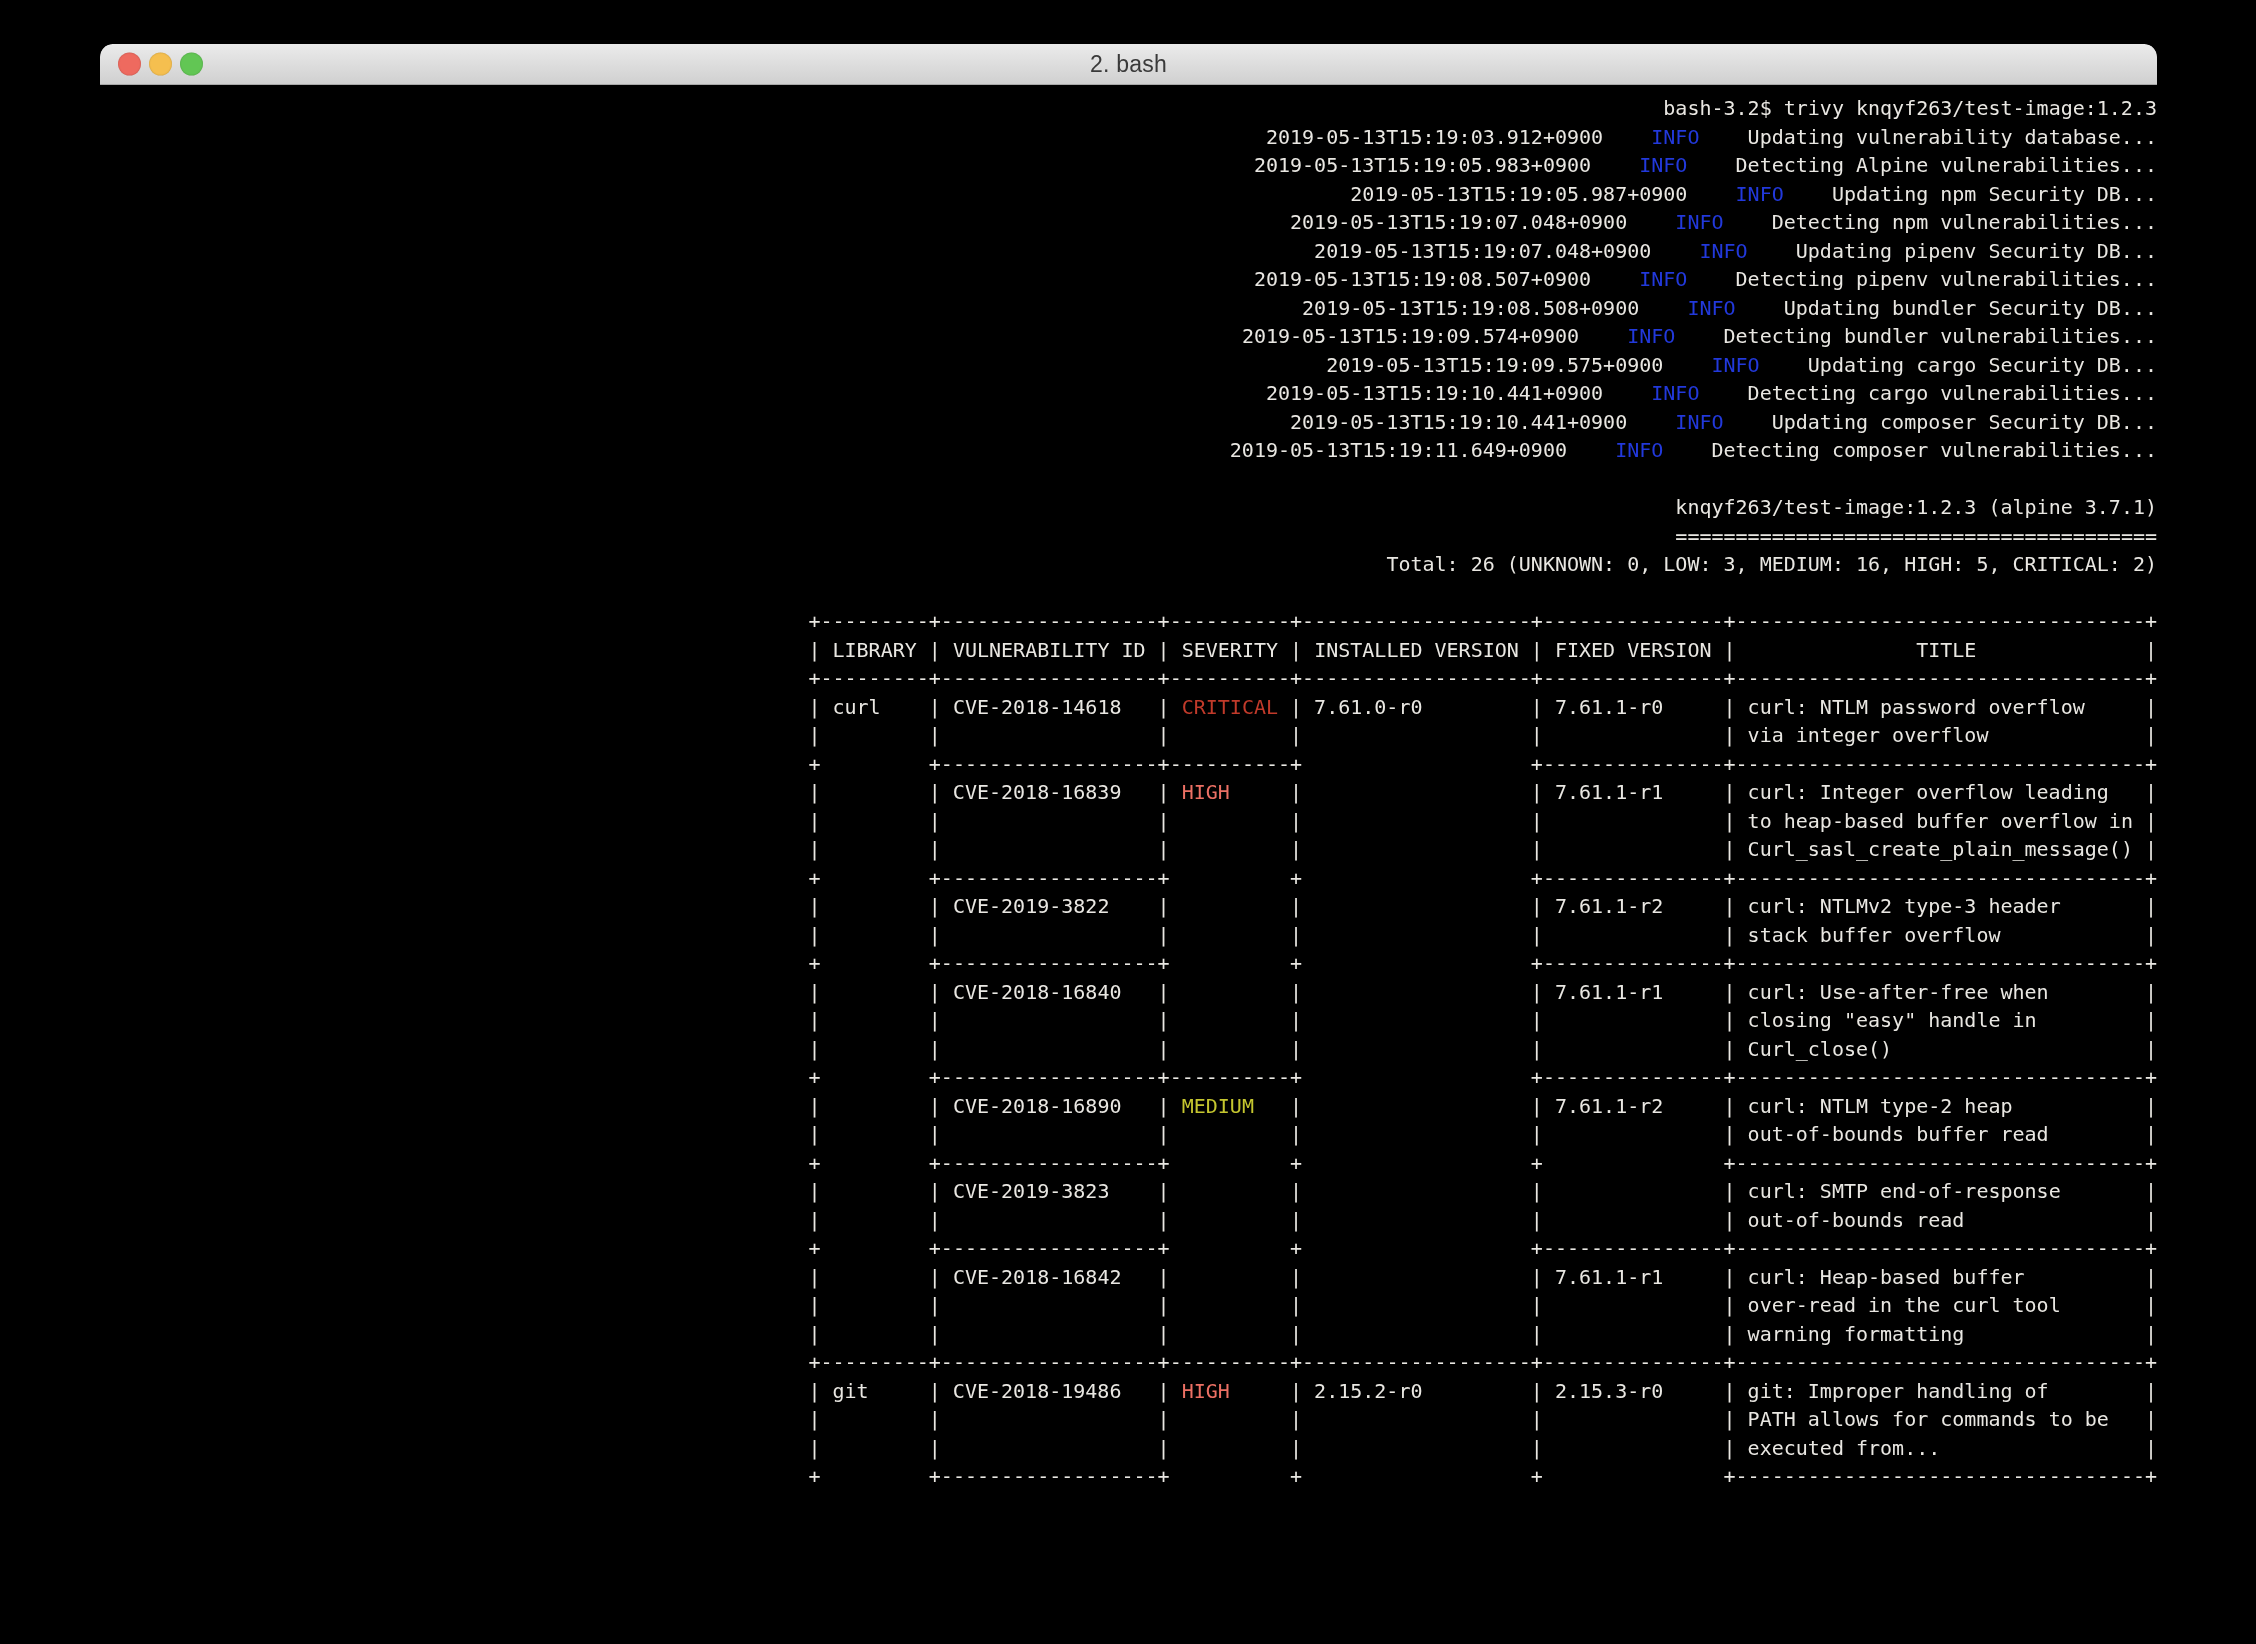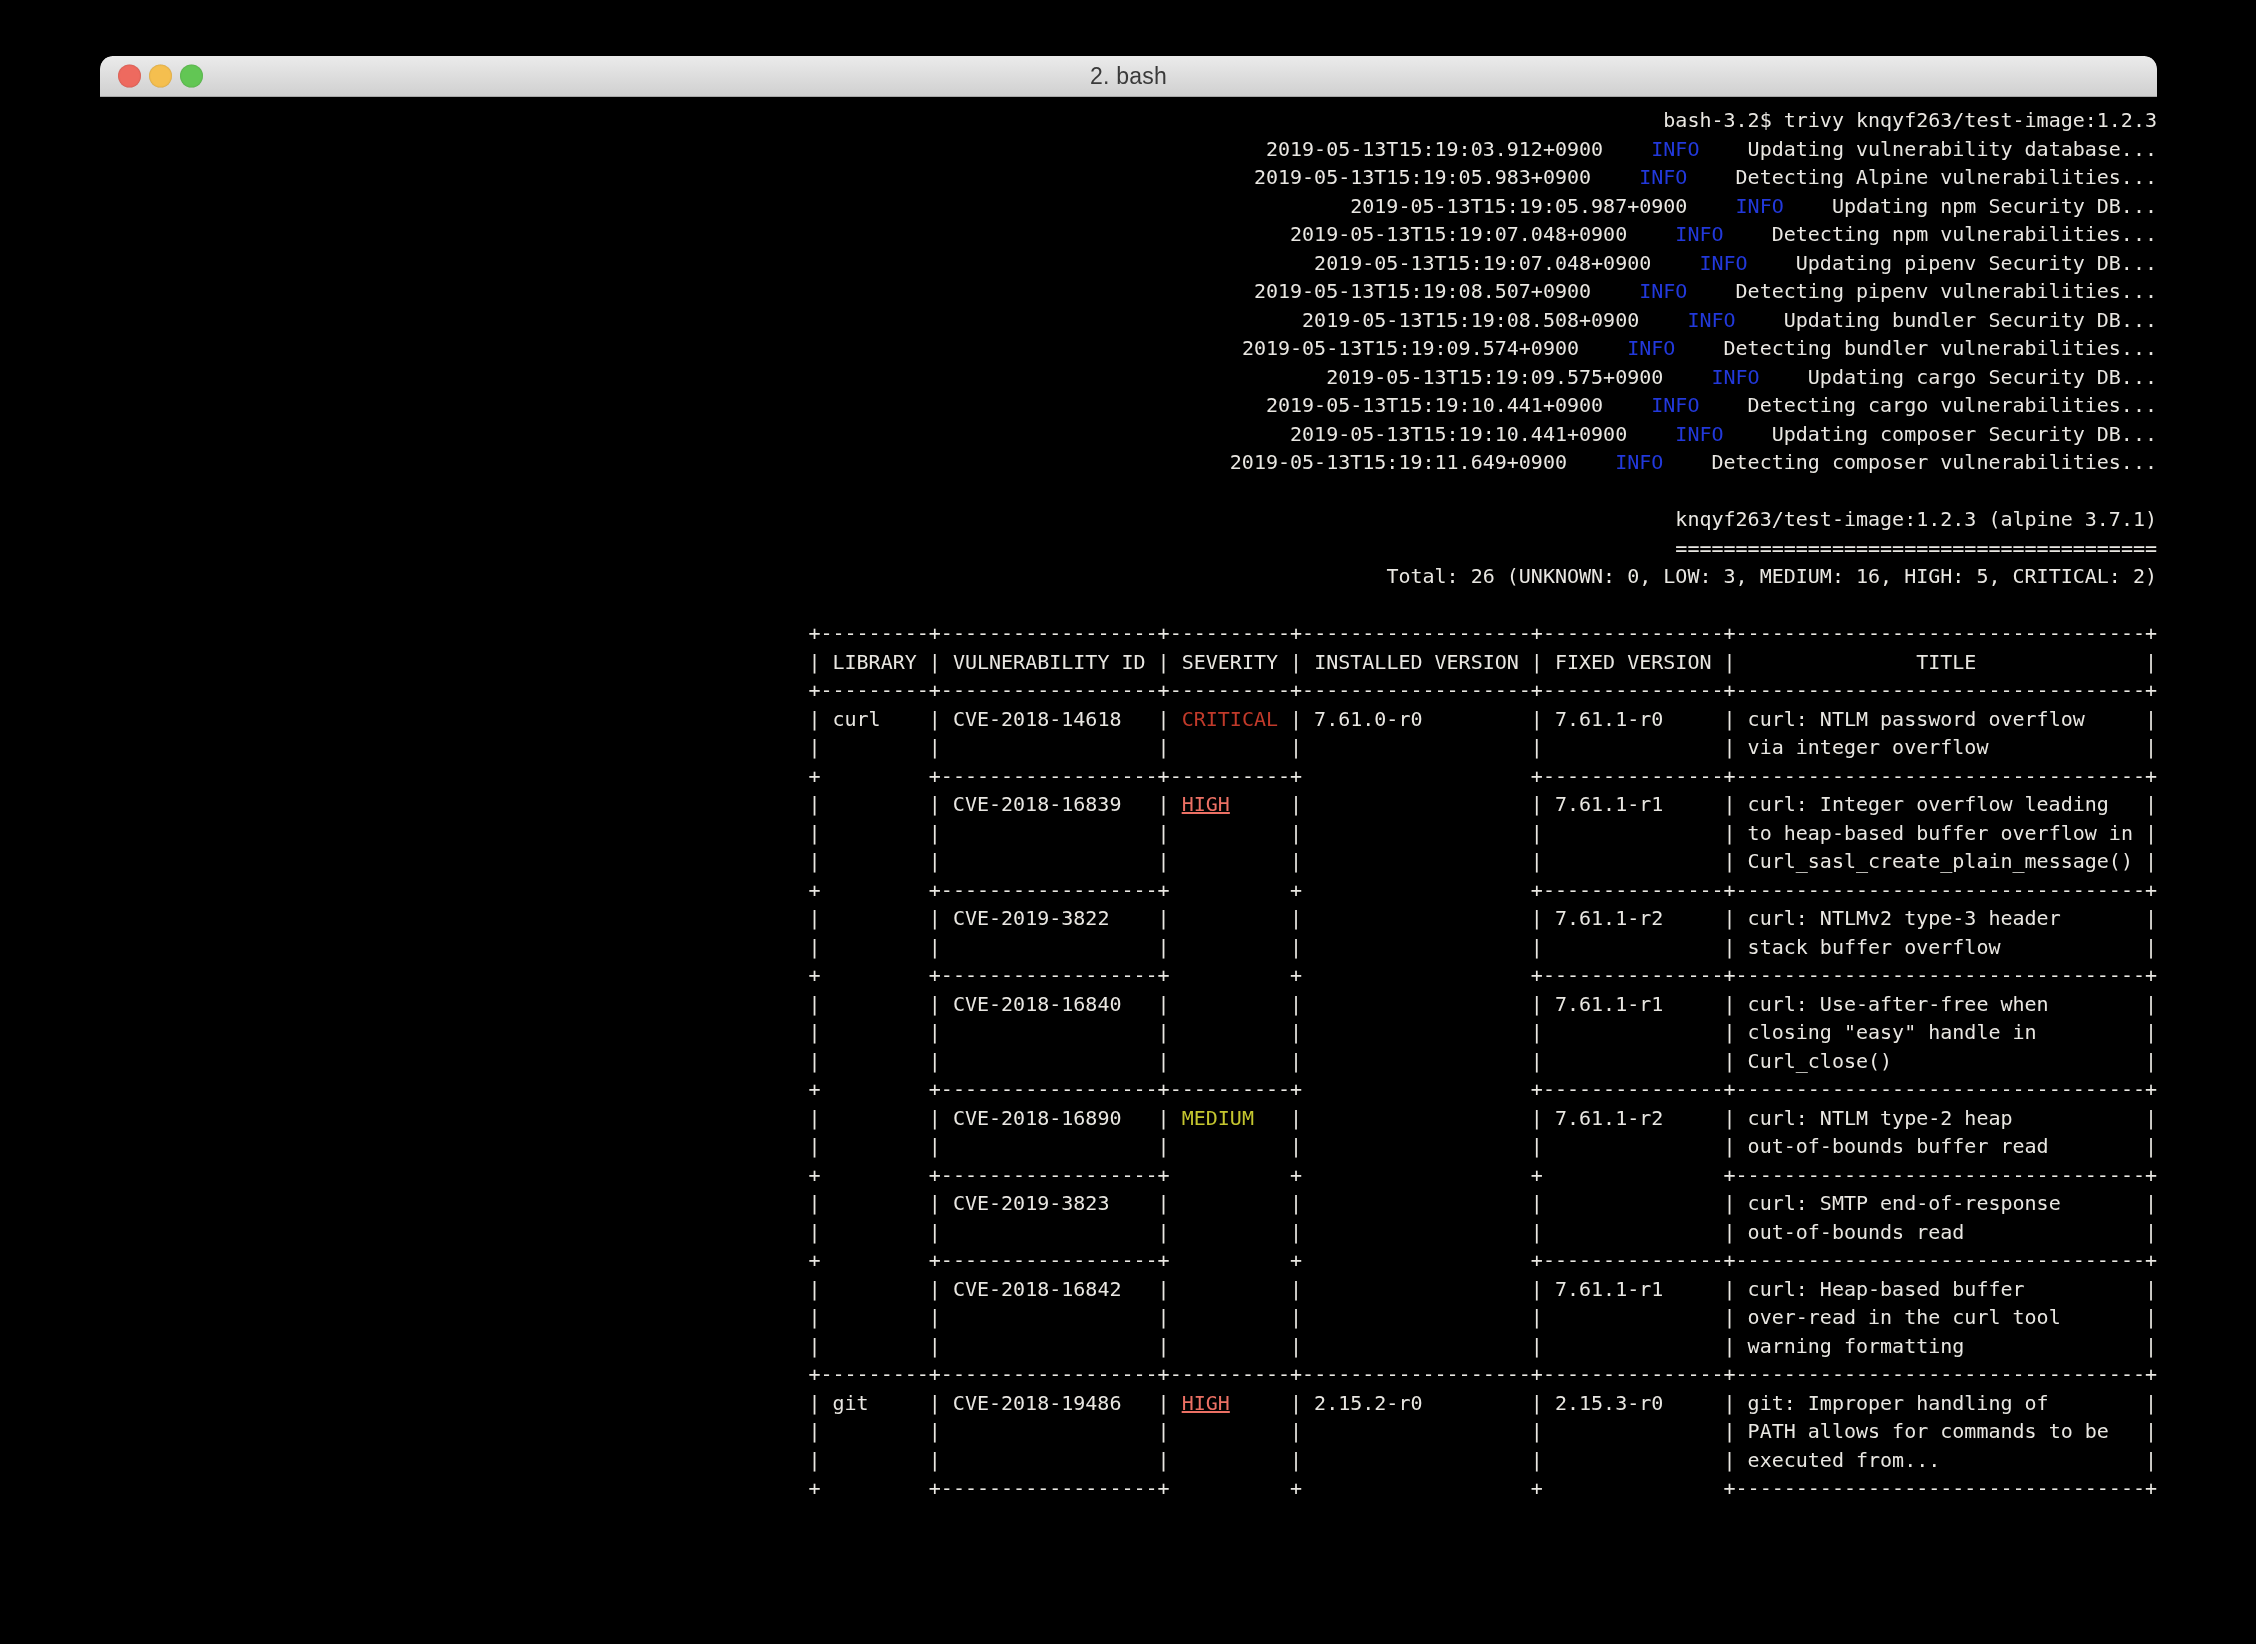--- a/index.html
+++ b/index.html
@@ -5,21 +5,21 @@
   html, body { margin: 0; padding: 0; }
   body {
     width: 2256px; height: 1645px;
     background: #000000;
     overflow: hidden;
     position: relative;
     font-family: "DejaVu Sans Mono", monospace;
   }
   .window {
     position: absolute;
-    left: 100px; top: 56px;
+    left: 100px; top: 44px;
     width: 2057px; height: 1542px;
     border-radius: 12.5px 12.5px 9px 9px;
     background: var(--term-bg, #000);
     overflow: hidden;
   }
   .titlebar {
     height: 40px;
     background: linear-gradient(var(--tb-top, #ebebeb), var(--tb-bot, #d0d0d0));
     border-bottom: 1.8px solid var(--tb-border, #a8a8a8);
     border-radius: 12.5px 12.5px 0 0;
@@ -54,21 +54,21 @@
     line-height: 28.5px;
     color: var(--term-fg, #e9e7e2);
     text-align: right;
   }
   .tline {
     height: 28.5px;
     white-space: pre;
   }
   .c-info     { color: var(--c-info); }
   .c-critical { color: var(--c-critical); }
-  .c-high     { color: var(--c-high); text-decoration: underline; }
+  .c-high     { color: var(--c-high); }
   .c-medium   { color: var(--c-medium); margin-top: 31px; }
 </style>
 </head>
 <body>
 
 <div class="window">
   <div class="titlebar">
     <div class="lights">
       <span class="light" style="background: rgb(238, 106, 95);"></span>
       <span class="light" style="background: rgb(245, 191, 79);"></span>

